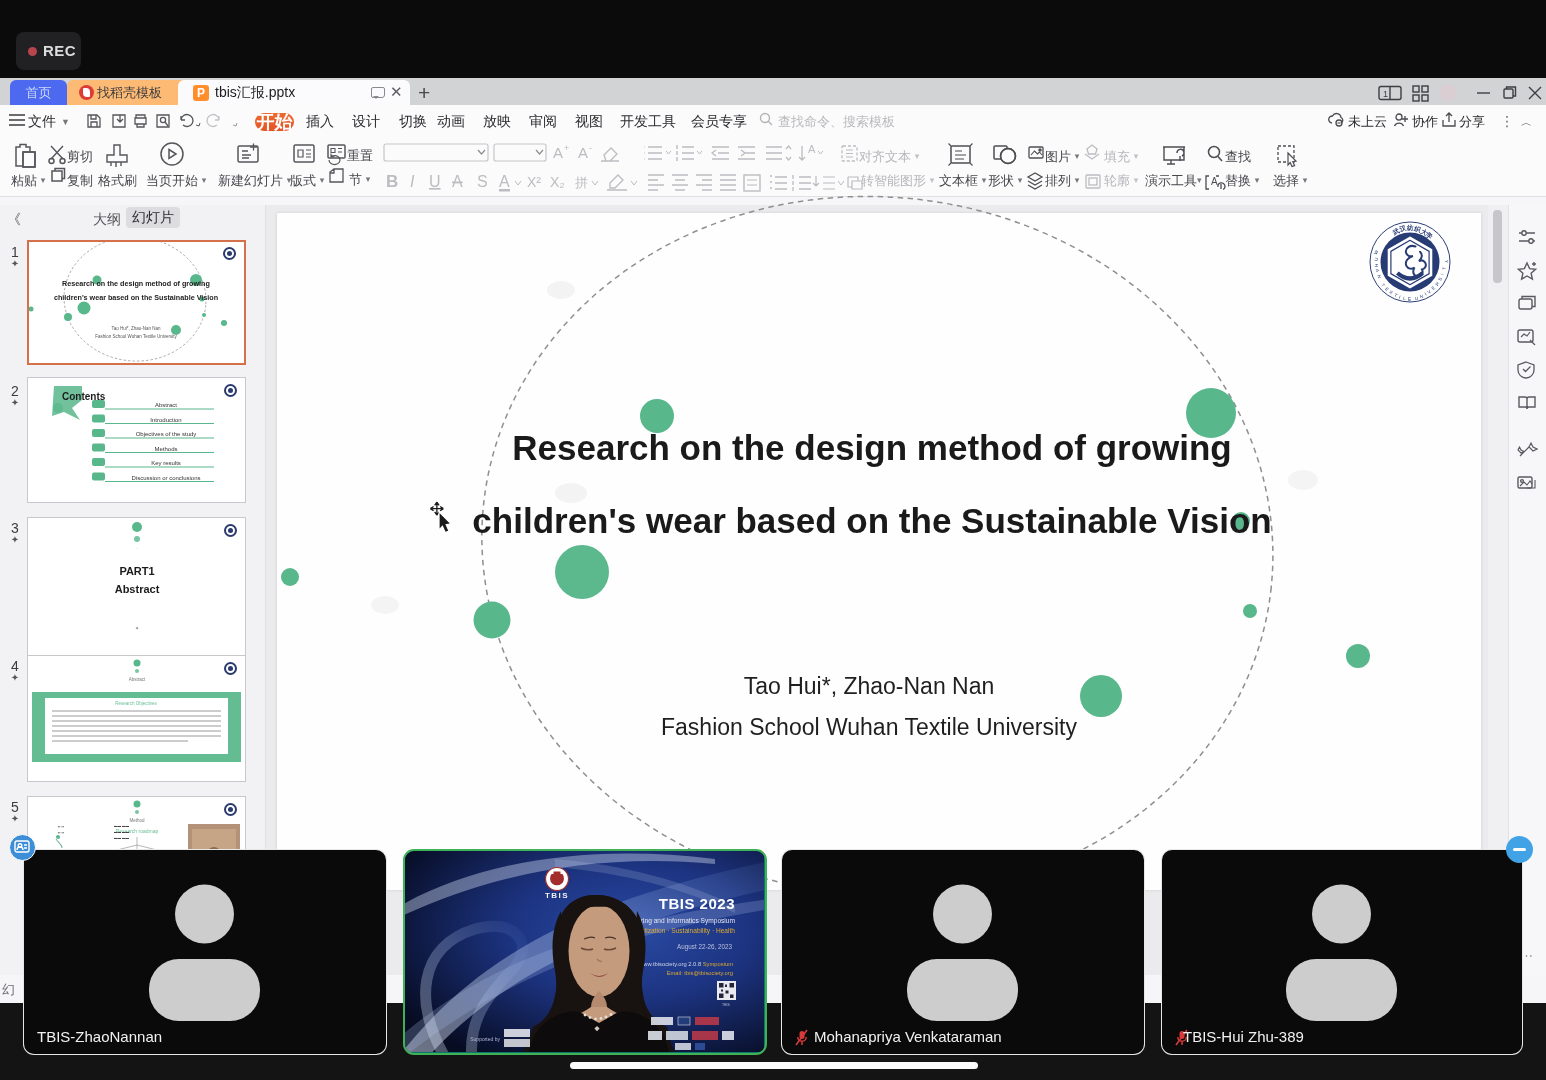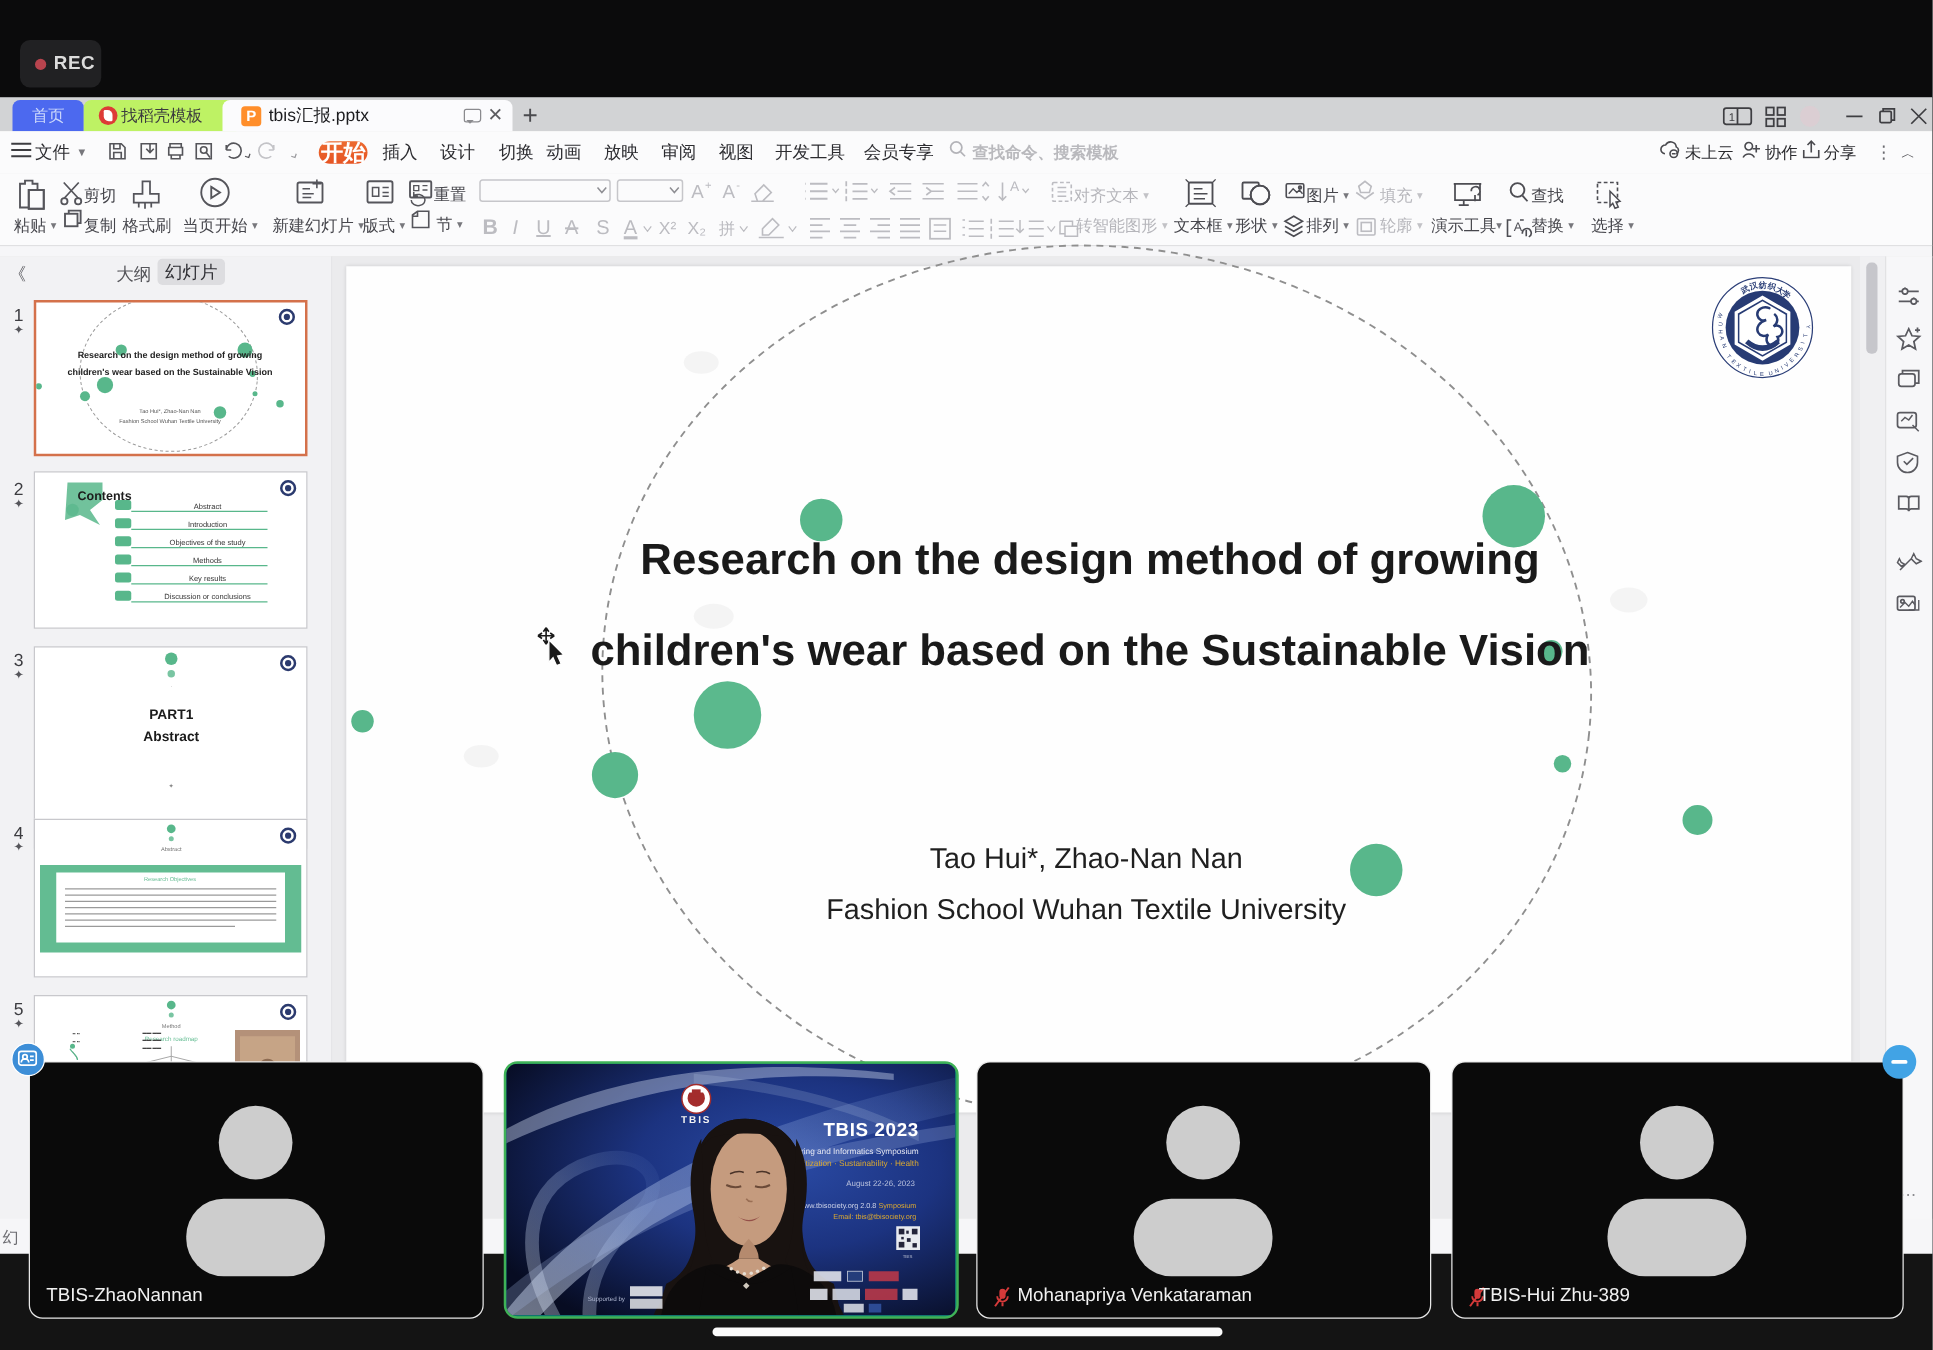--- a/index.html
+++ b/index.html
@@ -7,35 +7,35 @@
 .abs{position:absolute;}
 
 #topbar{left:0;top:0;width:1546px;height:78px;background:#0b0b0c;}
 #rec{left:16px;top:32px;width:65px;height:38px;background:#212123;border-radius:8px;}
 #rec .dot{position:absolute;left:12px;top:15px;width:9px;height:9px;border-radius:50%;background:#b8444e;}
 #rec .t{position:absolute;left:27px;top:10px;color:#dcdcdc;font-size:15px;font-weight:bold;letter-spacing:.5px;}
 
 #tabbar{left:0;top:78px;width:1546px;height:27px;background:#d2d3d5;}
 .tab{position:absolute;top:80px;height:25px;border-radius:6px 6px 0 0;}
 #tab1{left:10px;width:57px;background:#4c69ef;color:#ccd8fb;font-size:13px;text-align:center;line-height:25px;}
-#tab2{left:67px;width:122px;background:#bef264;color:#3b3b3e;font-size:13px;}
+#tab2{left:67px;width:122px;background:#fdba74;color:#3b3b3e;font-size:13px;}
 #tab2 .ic{position:absolute;left:12px;top:5px;width:15px;height:15px;border-radius:50%;background:#dd3b36;}
 #tab2 .ic:after{content:"";position:absolute;left:4px;top:3px;width:7px;height:9px;background:#fff;border-radius:1px 4px 1px 4px;}
 #tab2 .tt{position:absolute;left:30px;top:4px;}
 #tab3{left:178px;width:232px;background:#fbfbfd;color:#1c1c1f;font-size:14px;}
 #tab3 .ic{position:absolute;left:15px;top:5px;width:16px;height:16px;border-radius:3px;background:#ff8e2b;color:#fff;font-weight:bold;font-size:12px;text-align:center;line-height:16px;}
 #tab3 .tt{position:absolute;left:37px;top:4px;}
 #tab3 .tag{position:absolute;left:193px;top:7px;width:12px;height:9px;border:1.3px solid #8a8a8e;border-radius:2px 2px 3px 2px;} #tab3 .tag:after{content:"";position:absolute;left:1px;top:8px;width:0;height:0;border:3px solid transparent;border-top-color:#8a8a8e;}
 #tab3 .x{position:absolute;left:212px;top:3px;color:#5d5d61;font-size:15px;}
 #plus{left:418px;top:81px;color:#4a4a4e;font-size:21px;font-weight:300;}
 
 #menurow{left:0;top:105px;width:1546px;height:34px;background:#fbfbfc;}
 .mi{position:absolute;top:113px;font-size:14px;color:#2c2c30;white-space:nowrap;}
 #pill{position:absolute;left:255px;top:113px;width:39px;height:18px;border-radius:9.5px;background:linear-gradient(#ec6a30,#e65423);color:#fff;font-size:18px;text-align:center;line-height:18px;font-weight:bold;}
-.gray{color:#b9b9bd;font-weight:bold;}
+.gray{color:#b9b9bd;}
 
 #ribbon{left:0;top:139px;width:1546px;height:57px;background:#fbfbfc;border-bottom:1px solid #e0e0e2;}
 #ribbon2{left:0;top:197px;width:1546px;height:8px;background:#f6f6f8;border-bottom:1px solid #e4e4e6;}
 .rl{position:absolute;font-size:13px;color:#46464c;white-space:nowrap;}
 .rlg{position:absolute;font-size:13px;color:#b6b6bb;white-space:nowrap;}
 .caret{font-size:9px;vertical-align:2px;color:#77777c;}
 
 #panel{left:0;top:205px;width:266px;height:875px;background:#f2f2f4;}
 .thumb{position:absolute;left:27px;width:219px;background:#fff;border:1px solid #c8c8cc;box-sizing:border-box;}
 .tnum{position:absolute;left:6px;width:18px;text-align:center;font-size:14px;color:#3c3c40;}

